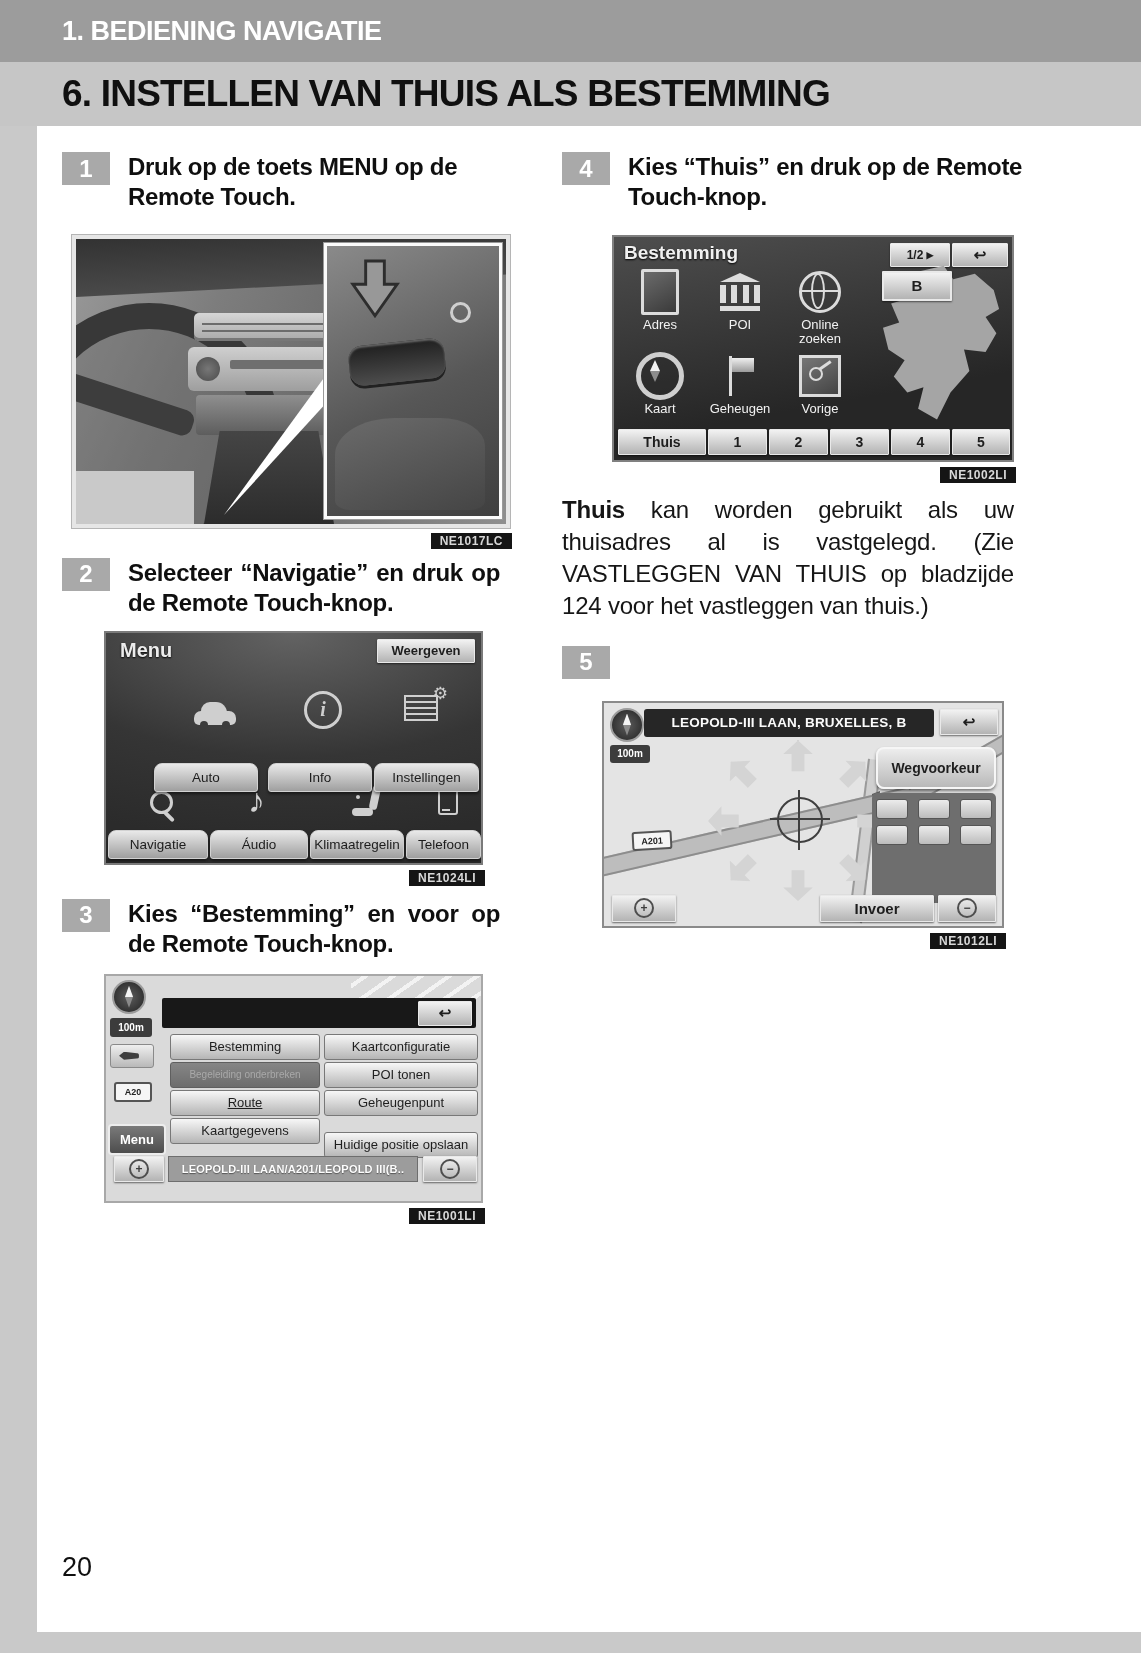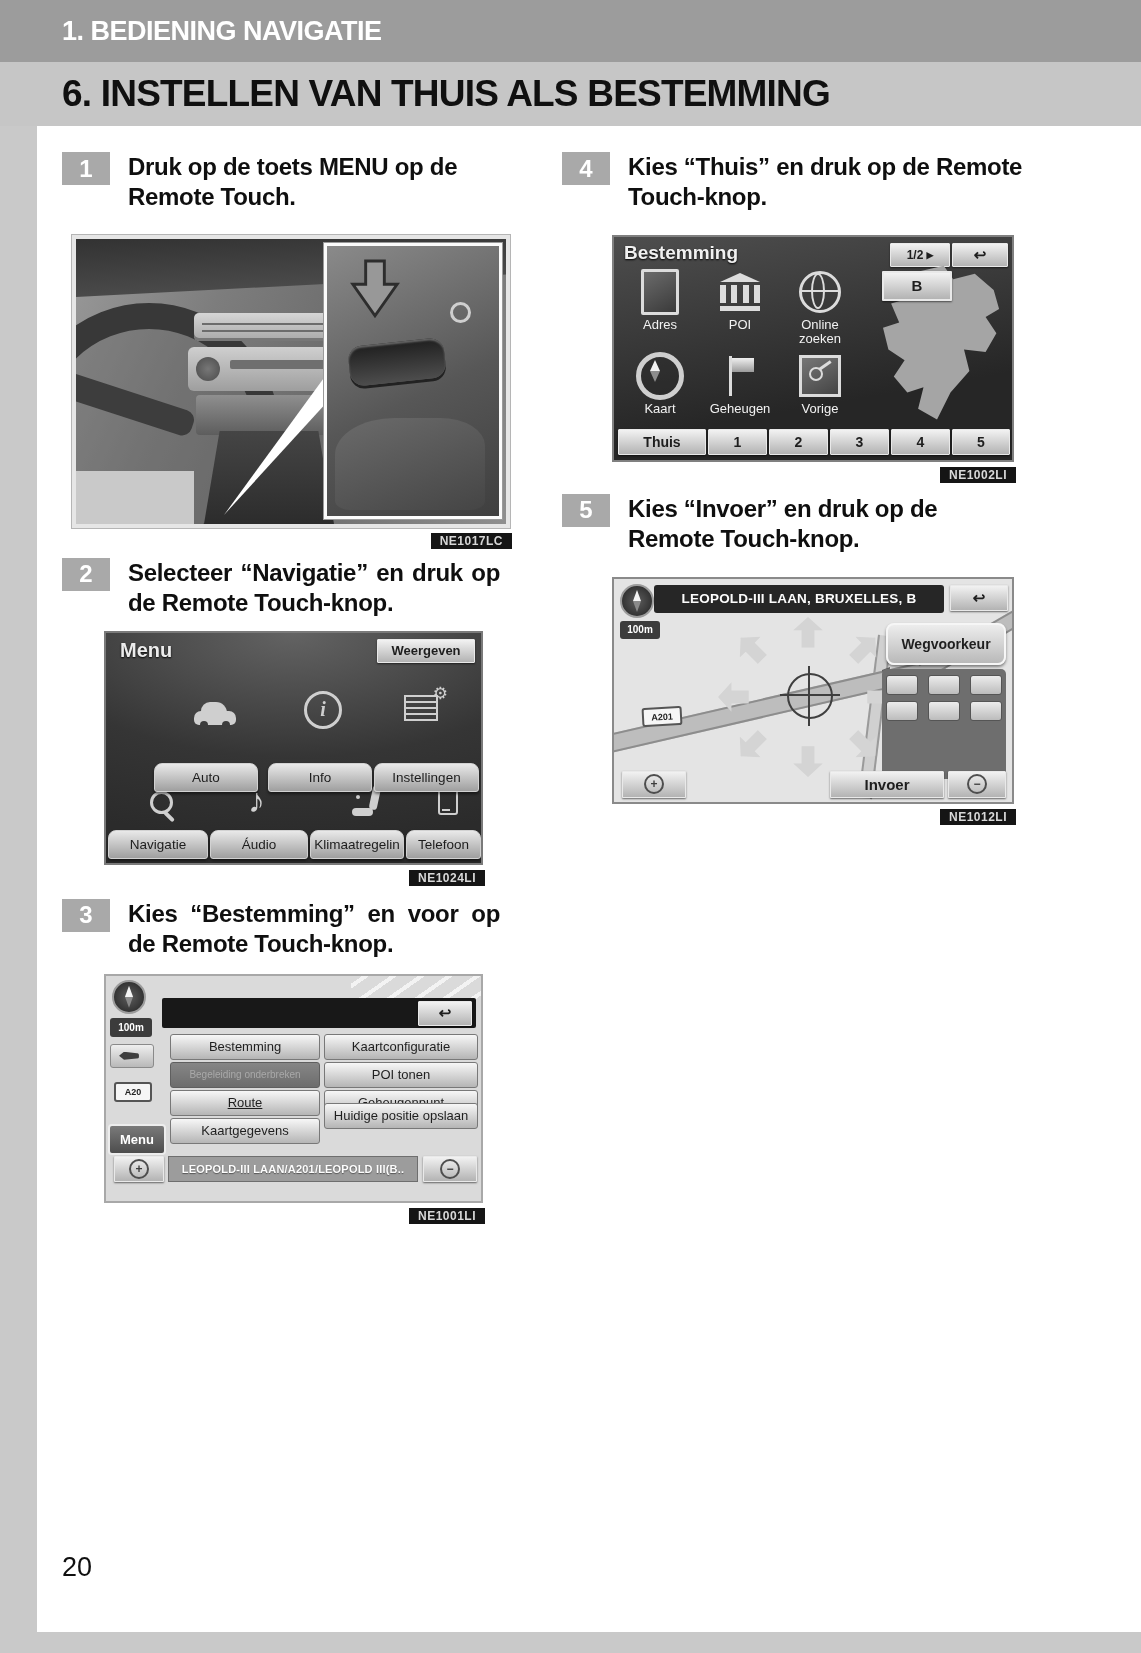--- a/index.html
+++ b/index.html
@@ -249,21 +249,21 @@
               <span>↩</span>
             </div>
         </div>
         <div class="btn3" style="left:64px;top:58px;width:148px;">Bestemming</div>
         <div class="btn3" style="left:218px;top:58px;width:152px;">Kaartconfiguratie</div>
         <div class="btn3 dim" style="left:64px;top:86px;width:148px;">Begeleiding onderbreken</div>
         <div class="btn3" style="left:218px;top:86px;width:152px;">POI tonen</div>
         <div class="btn3" style="left:64px;top:114px;width:148px;text-decoration:underline;">Route</div>
         <div class="btn3" style="left:218px;top:114px;width:152px;">Geheugenpunt</div>
         <div class="btn3" style="left:64px;top:142px;width:148px;">Kaartgegevens</div>
-        <div class="btn3" style="left:218px;top:127px;width:152px;">Huidige positie opslaan</div>
+        <div class="btn3" style="left:218px;top:156px;width:152px;">Huidige positie opslaan</div>
         <div class="btn f3-zoomin">
             <span class="circ">+</span>
           </div>
         <div class="f3-addr">LEOPOLD-III LAAN/A201/LEOPOLD III(B..</div>
         <div class="btn f3-zoomout">
             <span class="circ">−</span>
           </div>
       </div>
       <div class="cap">NE1001LI</div>
     </div>
@@ -337,27 +337,29 @@
         <div class="btn f4bot b-thuis">Thuis</div>
         <div class="btn f4bot b-1">1</div>
         <div class="btn f4bot b-2">2</div>
         <div class="btn f4bot b-3">3</div>
         <div class="btn f4bot b-4">4</div>
         <div class="btn f4bot b-5">5</div>
       </div>
       <div class="cap">NE1002LI</div>
     </div>
 
+    <div class="para" style="margin-bottom:24px;">
+      <b>Thuis</b><span> kan worden gebruikt als uw thuisadres al is vastgelegd. (Zie VASTLEGGEN VAN THUIS op bladzijde 124 voor het vastleggen van thuis.)</span>
+    </div>
 
     <div class="step" style="margin-bottom:22px;">
       <div class="badge">5</div>
-      <div class="step-text">Kies “Invoer” en druk op de Remote Touch-knop.</div>
-    </div>
-
-    <div class="figwrap" style="margin-left:50px;margin-bottom:34px;">
+    </div>
+
+    <div class="figwrap" style="margin-left:40px;margin-bottom:34px;">
       <div class="f5">
         <div class="f5-vroad"></div>
         <div class="f5-road"></div>
         <div class="f5-road2"></div>
         <div class="compass f5-compass"></div>
         <div class="f5-head">LEOPOLD-III LAAN, BRUXELLES, B</div>
         <div class="btn f5-back">
             <span>↩</span>
           </div>
         <div class="f5-scale">100m</div>

